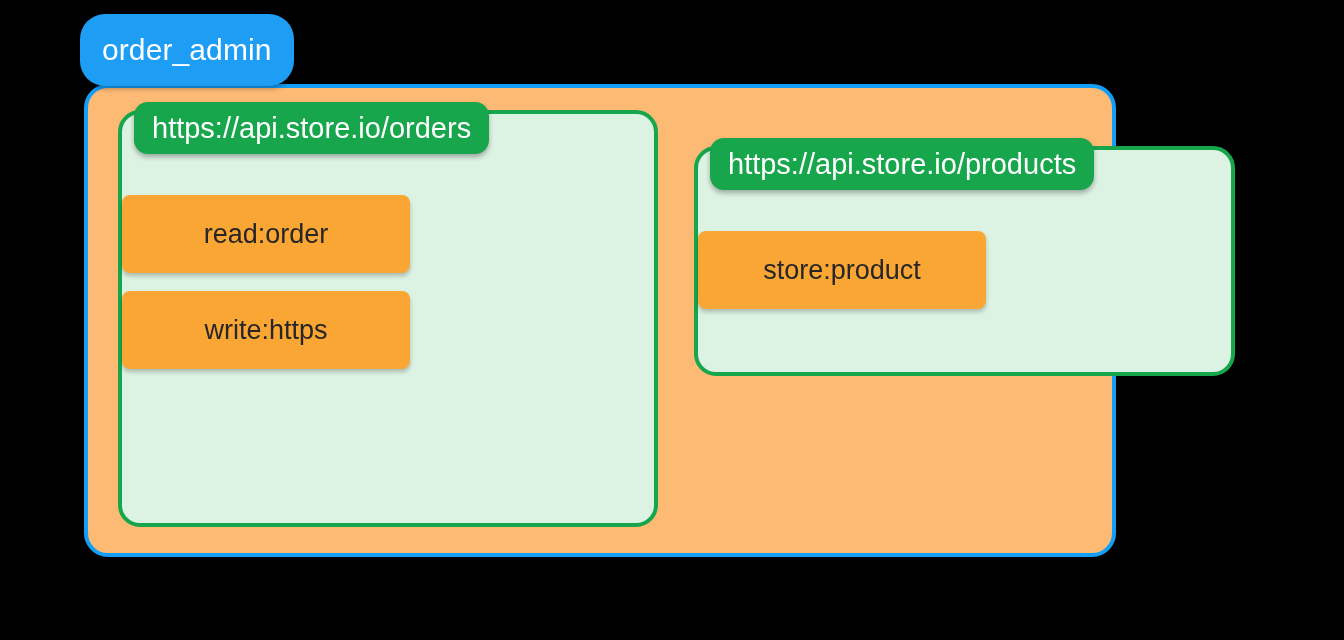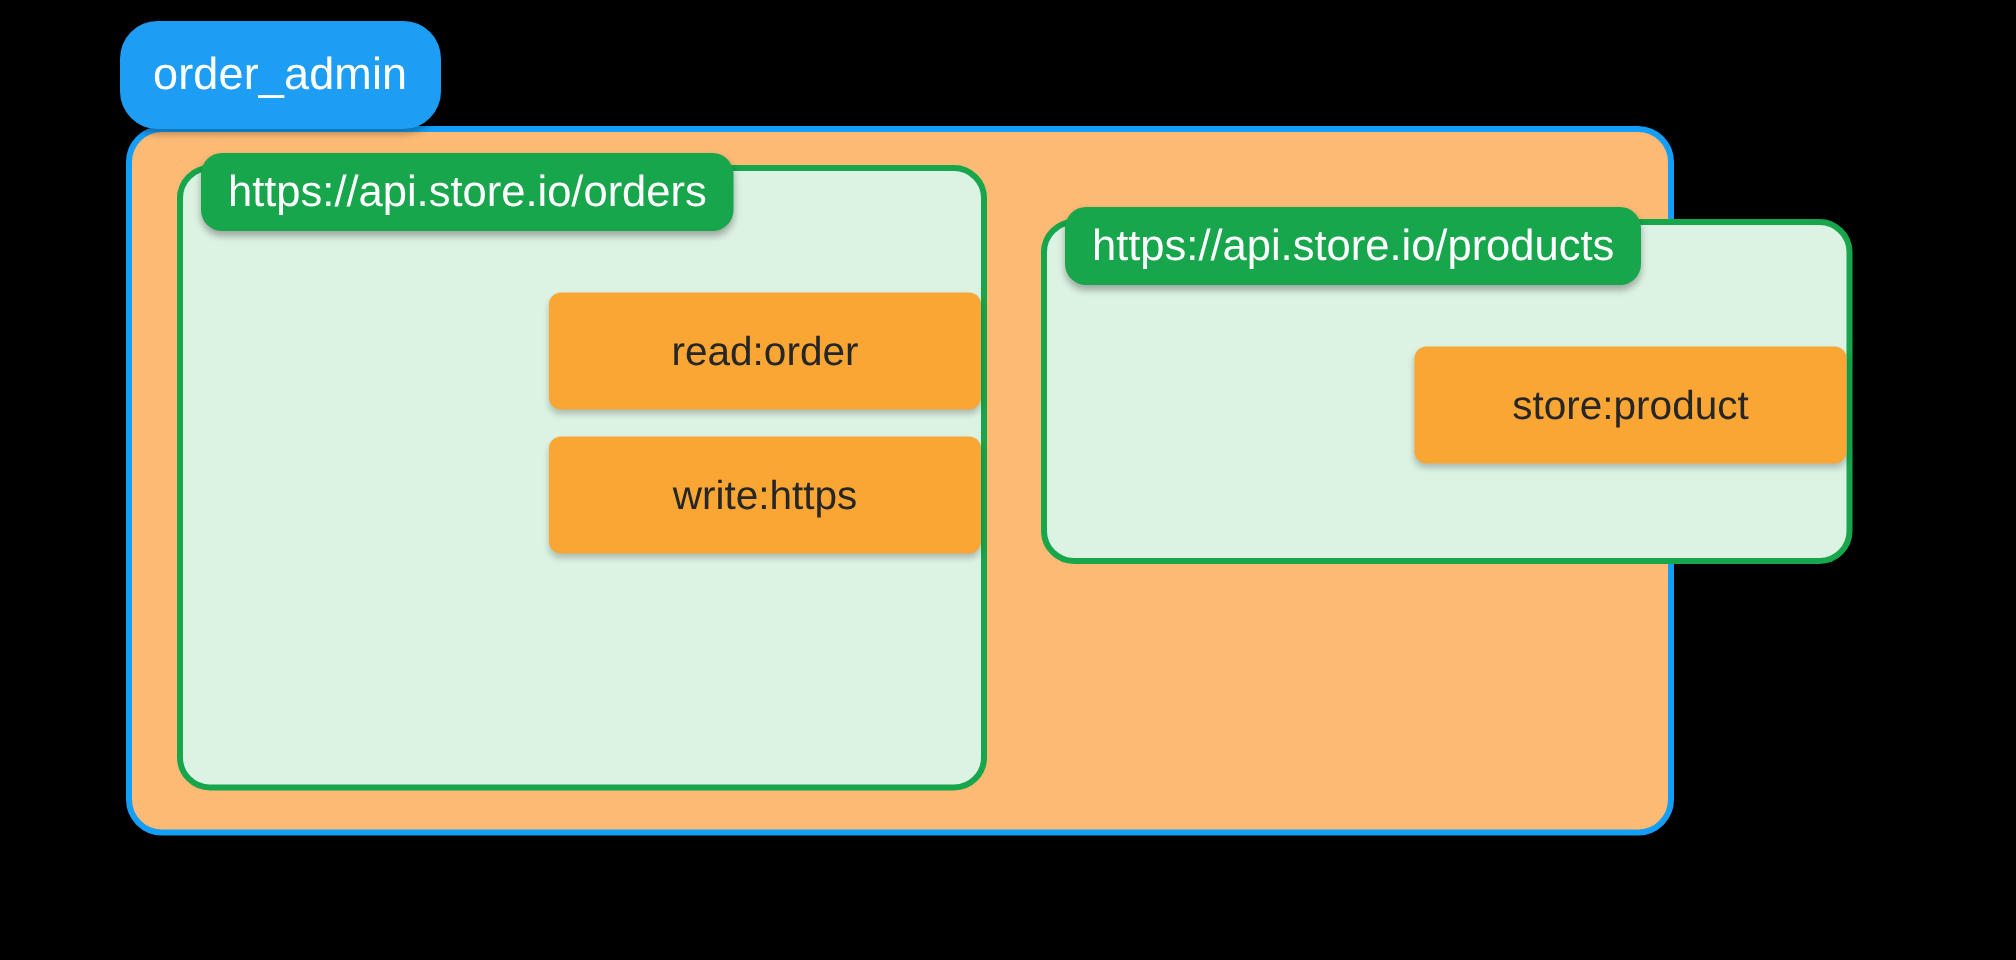--- a/index.html
+++ b/index.html
@@ -100,21 +100,21 @@
   }
 
   
   .scope-list {
     position: absolute;
     left: 0;
     right: 0;
     top: 81px;
     display: flex;
     flex-direction: column;
-    align-items: flex-end;
+    align-items: flex-start;
     gap: 18px;
   }
 
   .scope-chip {
     width: 288px;
     height: 78px;
     box-sizing: border-box;
     display: flex;
     align-items: center;
     justify-content: center;

